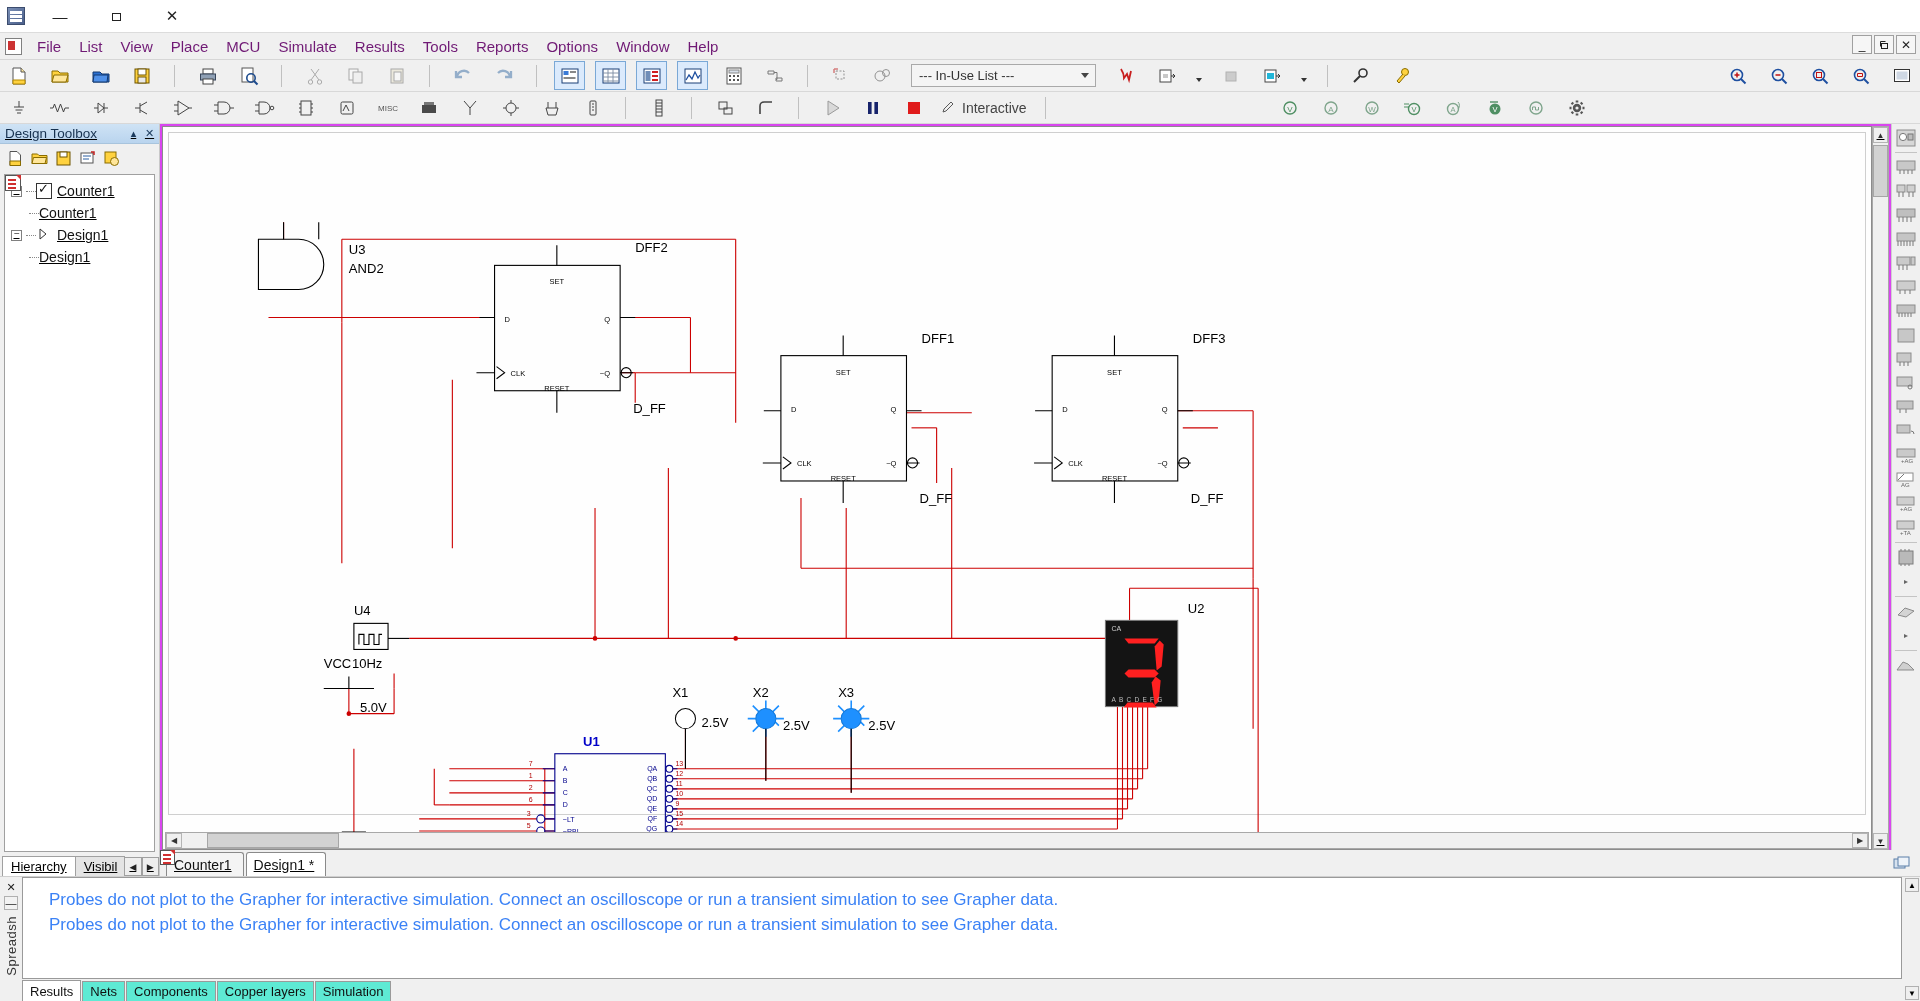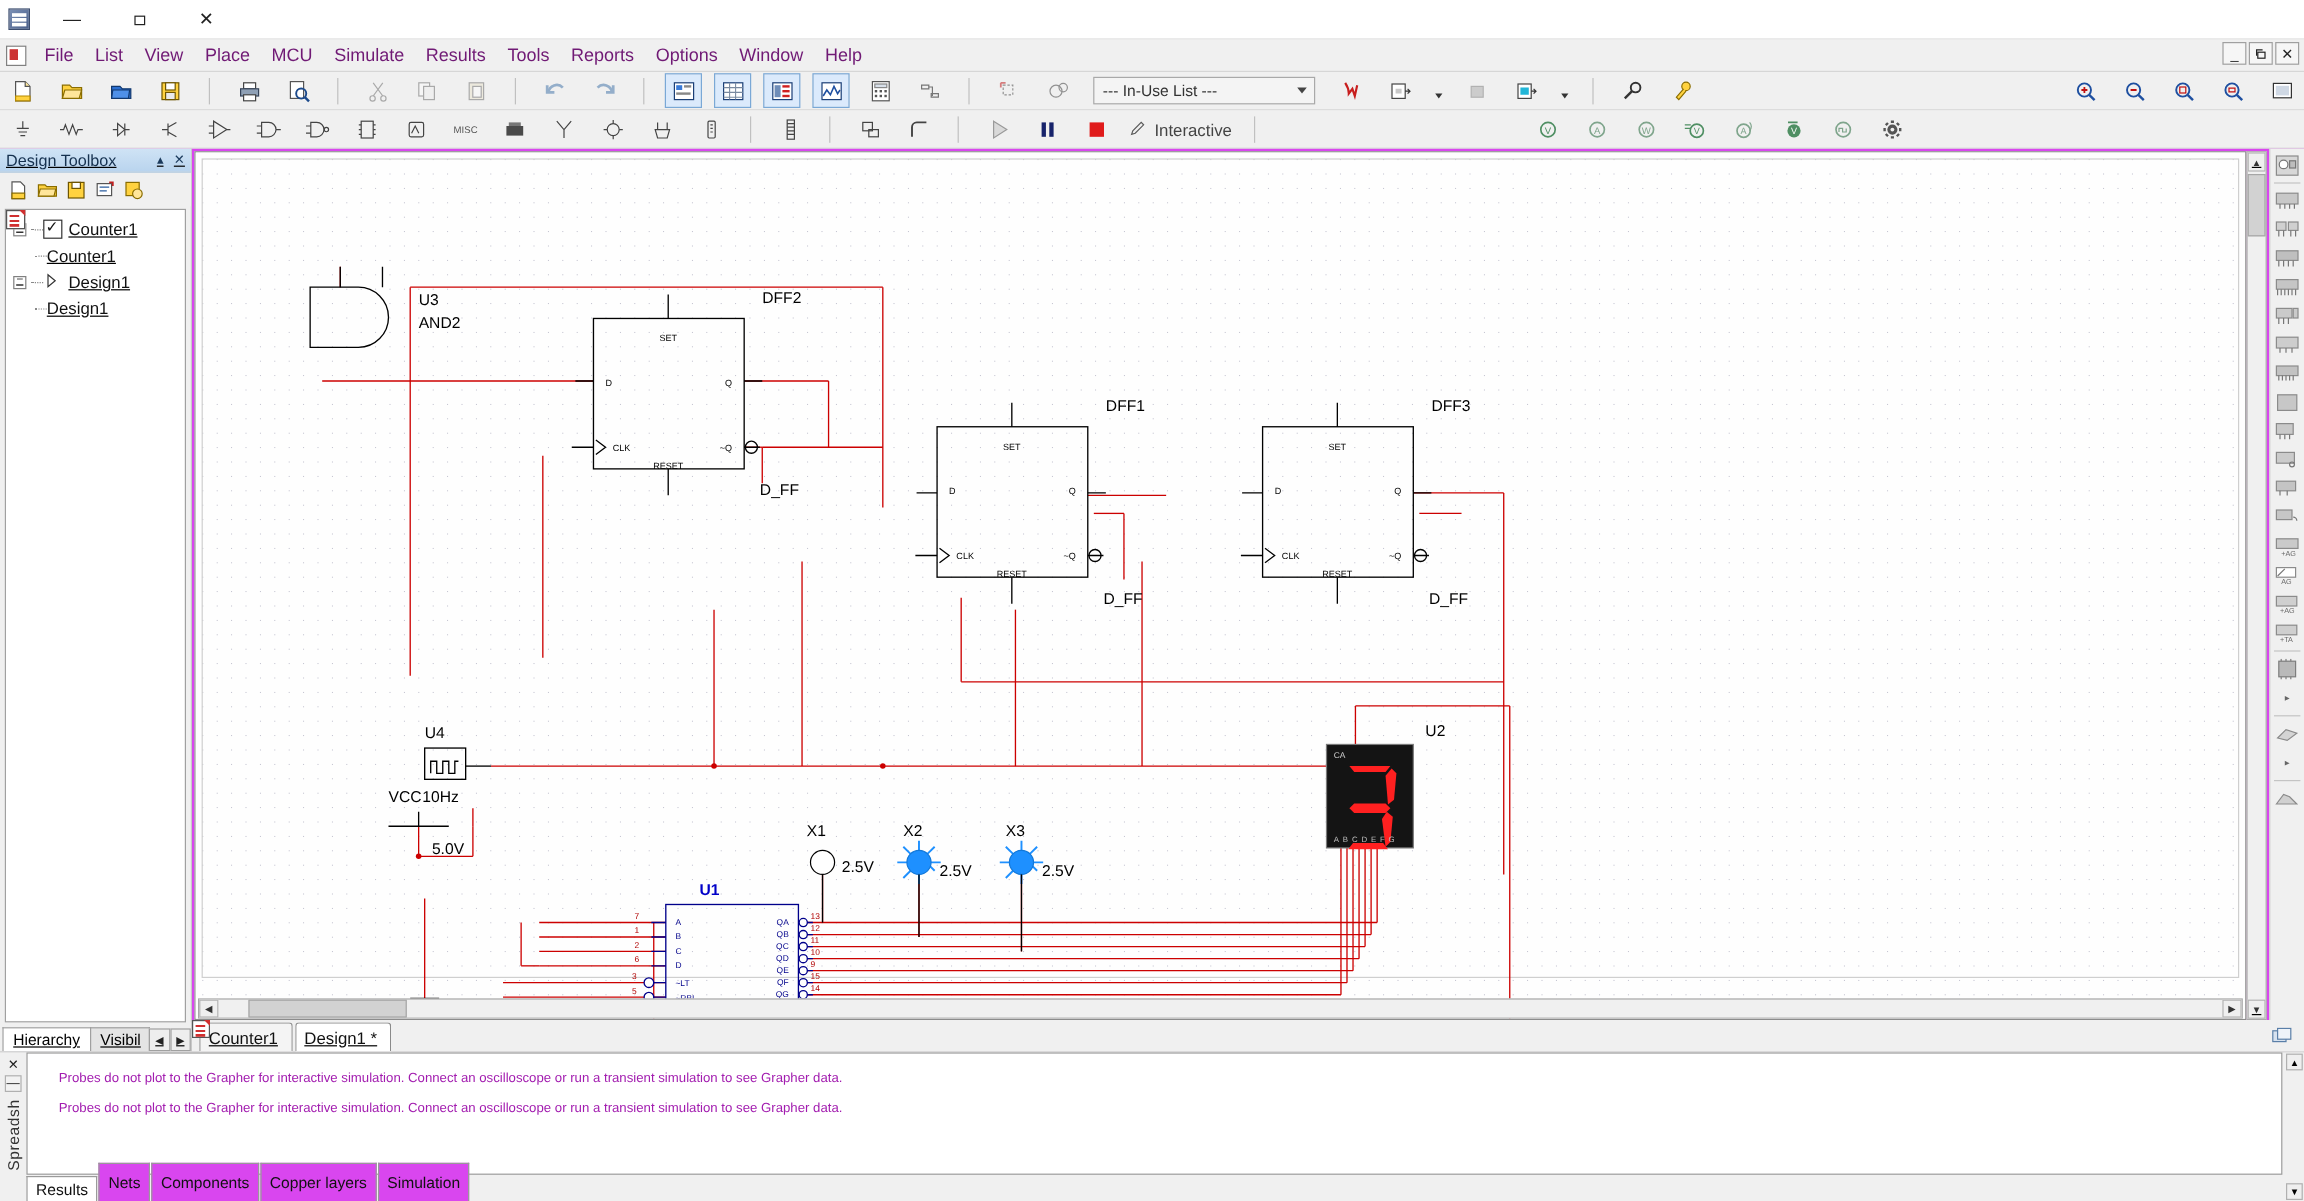--- a/index.html
+++ b/index.html
@@ -173,24 +173,24 @@
   
   .ss-row{ flex:0 0 125px; display:flex; background:#f0f0f0; border-top:1px solid #cfcfcf; }
   .ss-left{ width:22px; flex:0 0 22px; display:flex; flex-direction:column; align-items:center; padding-top:3px;}
   .ss-close{ width:14px;height:14px;display:flex;align-items:center;justify-content:center;
     font-size:11px;color:#222;border:1px solid transparent;}
   .ss-min{ width:14px;height:14px;display:flex;align-items:center;justify-content:center;
     font-size:11px;color:#222; border:1px solid #b0b0b0; background:#f2f2f2; margin-top:2px;}
   .ss-vtext{ writing-mode: vertical-rl; transform: rotate(180deg); font-size:13px; color:#333; margin-top:6px; letter-spacing:0.5px;}
   .ss-main{ flex:1 1 auto; display:flex; flex-direction:column; min-width:0; padding-right:3px;}
   .ss-panel{ flex:1 1 auto; background:#fff; border:1px solid #9a9a9a; padding:10px 0 0 26px; overflow:hidden;}
-  .ss-line{ font-size:11px; color:#a21caf; line-height:23px; padding-bottom:2px;}
+  .ss-line{ font-size:17px; color:#3b82f6; line-height:23px; padding-bottom:2px;}
   .ss-tabs{ height:22px; display:flex; align-items:flex-end; }
-  .ss-tab{ height:32px; padding:0 7px; font-size:13px; display:flex;align-items:center;
-    border:1px solid #9a9a9a; border-bottom:none; background:#d946ef; margin-right:1px; color:#111;}
+  .ss-tab{ height:20px; padding:0 7px; font-size:13px; display:flex;align-items:center;
+    border:1px solid #9a9a9a; border-bottom:none; background:#5eead4; margin-right:1px; color:#111;}
   .ss-tab.active{ background:#fff; height:21px; }
   .ss-scroll-right{ width:15px; flex:0 0 15px; display:flex; flex-direction:column; justify-content:space-between; padding:1px 0;}
   .ss-sb{ width:14px;height:14px;border:1px solid #b0b0b0;background:#efefef;display:flex;align-items:center;justify-content:center;font-size:8px;}
 
   
   .schematic{ position:absolute; left:0; top:0; width:100%; height:100%; }
   text.lbl { font-family:"Liberation Sans", sans-serif; font-size:13px; fill:#000; }
   text.lbl-blue { font-family:"Liberation Sans", sans-serif; font-size:13px; fill:#0000c8; font-weight:bold;}
   text.pin { font-family:"Liberation Sans", sans-serif; font-size:7.5px; fill:#000; }
   text.pin-blue { font-family:"Liberation Sans", sans-serif; font-size:7px; fill:#00008b; }

